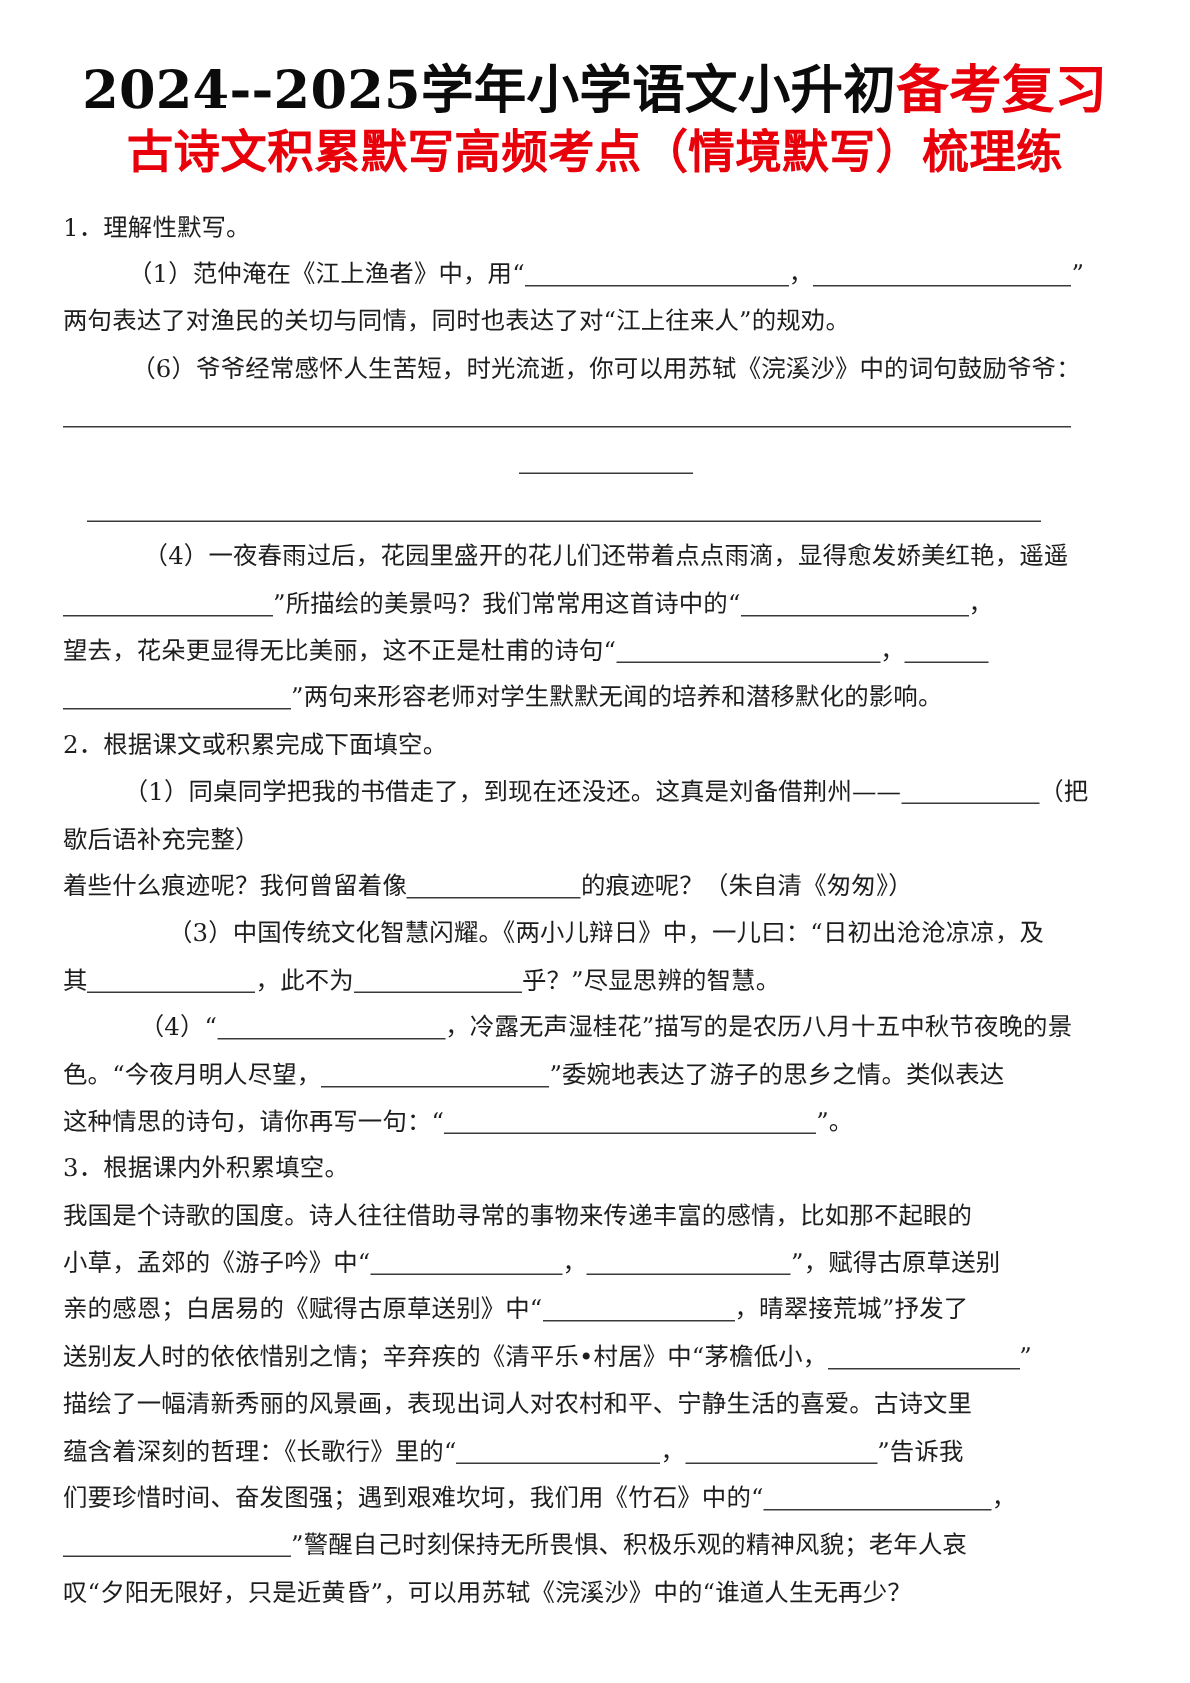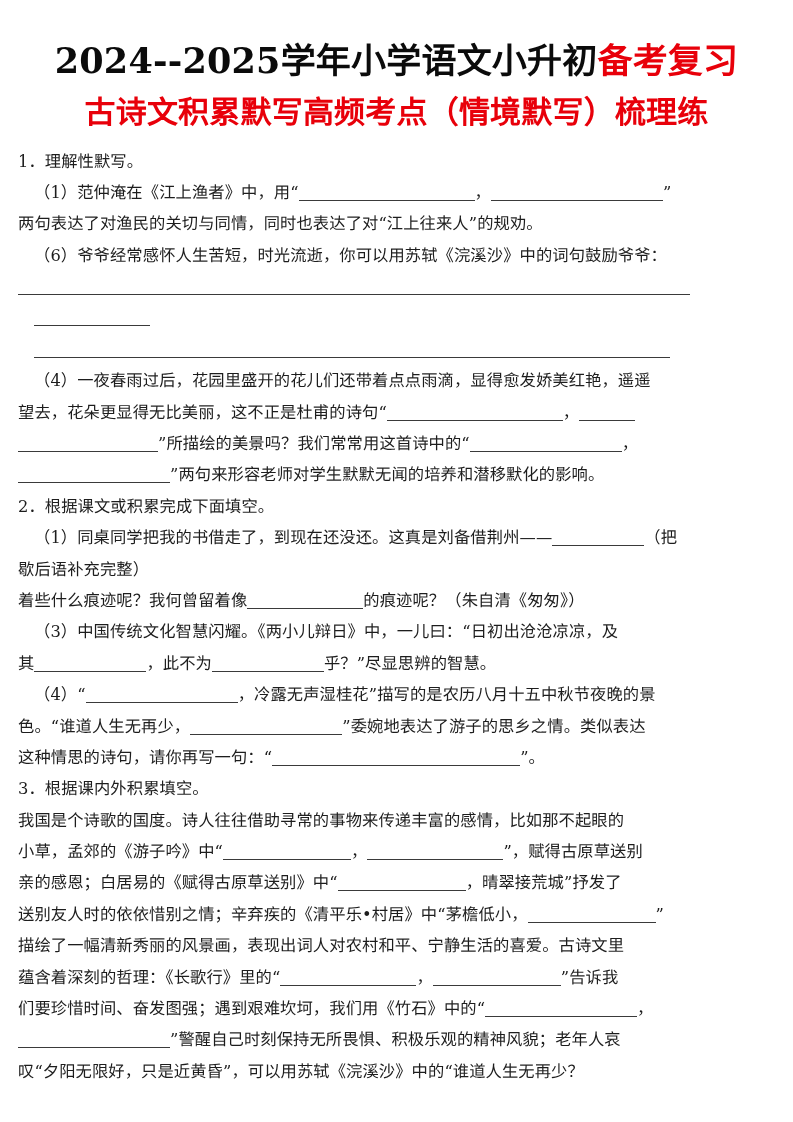--- a/index.html
+++ b/index.html
@@ -29,43 +29,43 @@
     text-align: center;
   }
   .title-line {
     font-weight: bold;
     line-height: 1.22;
     letter-spacing: 0.2px;
     white-space: nowrap;
   }
   .title-line-1 {
     font-size: 35px;
-    margin-bottom: 11px;
+    margin-bottom: 1px;
   }
   .title-line-2 {
     font-size: 31px;
   }
   .t-black { color: #0b0b0b; }
   .t-red   { color: #e8000a; }
 
   
   .body-area {
     margin-top: 14px;
-    padding: 0 43px 0 18px;
+    padding: 0 43px 0 42px;
   }
   .ln {
     font-size: 16.3px;
     line-height: 31.4px;
     height: 31.4px;
     white-space: nowrap;
     letter-spacing: 0.1px;
     color: #1d1d1d;
     position: relative;
   }
-  .ln.indent { padding-left: 16px; }
+  .ln.indent { padding-left: 16px; text-align: center; }
 
   
   .tx { display: inline; }
 
   
   .bl {
     display: inline-block;
     border-bottom: 1.3px solid #3a3a3a;
     vertical-align: -3px;
     height: 17px;
@@ -103,31 +103,31 @@
       <div class="ln"><span class="tx">两句表达了对渔民的关切与同情，同时也表达了对“江上往来人”的规劝。</span></div>
       <div class="ln indent"><span class="tx">（6）爷爷经常感怀人生苦短，时光流逝，你可以用苏轼《浣溪沙》中的词句鼓励爷爷：</span></div>
       <div class="rule-row">
         <span class="rule" style="width: 672px; left: 0px;"></span>
       </div>
       <div class="ln indent"><span class="bl" style="width: 116px;"></span></div>
       <div class="rule-row">
         <span class="rule" style="width: 636px; left: 16px;"></span>
       </div>
       <div class="ln indent"><span class="tx">（4）一夜春雨过后，花园里盛开的花儿们还带着点点雨滴，显得愈发娇美红艳，遥遥</span></div>
+      <div class="ln"><span class="bl" style="width: 140px;"></span><span class="tx">”所描绘的美景吗？我们常常用这首诗中的“</span><span class="bl" style="width: 152px;"></span><span class="tx">，</span></div>
       <div class="ln"><span class="tx">望去，花朵更显得无比美丽，这不正是杜甫的诗句“</span><span class="bl" style="width: 176px;"></span><span class="tx">，</span><span class="bl" style="width: 56px;"></span></div>
-      <div class="ln"><span class="bl" style="width: 140px;"></span><span class="tx">”所描绘的美景吗？我们常常用这首诗中的“</span><span class="bl" style="width: 152px;"></span><span class="tx">，</span></div>
       <div class="ln"><span class="bl" style="width: 152px;"></span><span class="tx">”两句来形容老师对学生默默无闻的培养和潜移默化的影响。</span></div>
       <div class="ln"><span class="tx">2．根据课文或积累完成下面填空。</span></div>
       <div class="ln indent"><span class="tx">（1）同桌同学把我的书借走了，到现在还没还。这真是刘备借荆州——</span><span class="bl" style="width: 92px;"></span><span class="tx">（把</span></div>
       <div class="ln"><span class="tx">歇后语补充完整）</span></div>
       <div class="ln"><span class="tx">着些什么痕迹呢？我何曾留着像</span><span class="bl" style="width: 116px;"></span><span class="tx">的痕迹呢？（朱自清《匆匆》）</span></div>
       <div class="ln indent"><span class="tx">（3）中国传统文化智慧闪耀。《两小儿辩日》中，一儿曰：“日初出沧沧凉凉，及</span></div>
       <div class="ln"><span class="tx">其</span><span class="bl" style="width: 112px;"></span><span class="tx">，此不为</span><span class="bl" style="width: 112px;"></span><span class="tx">乎？”尽显思辨的智慧。</span></div>
       <div class="ln indent"><span class="tx">（4）“</span><span class="bl" style="width: 152px;"></span><span class="tx">，冷露无声湿桂花”描写的是农历八月十五中秋节夜晚的景</span></div>
-      <div class="ln"><span class="tx">色。“谁道人生无再少，</span><span class="bl" style="width: 152px;"></span><span class="tx">”委婉地表达了游子的思乡之情。类似表达</span></div>
+      <div class="ln"><span class="tx">色。“今夜月明人尽望，</span><span class="bl" style="width: 152px;"></span><span class="tx">”委婉地表达了游子的思乡之情。类似表达</span></div>
       <div class="ln"><span class="tx">这种情思的诗句，请你再写一句：“</span><span class="bl" style="width: 248px;"></span><span class="tx">”。</span></div>
       <div class="ln"><span class="tx">3．根据课内外积累填空。</span></div>
       <div class="ln"><span class="tx">我国是个诗歌的国度。诗人往往借助寻常的事物来传递丰富的感情，比如那不起眼的</span></div>
       <div class="ln"><span class="tx">小草，孟郊的《游子吟》中“</span><span class="bl" style="width: 128px;"></span><span class="tx">，</span><span class="bl" style="width: 136px;"></span><span class="tx">”，赋得古原草送别</span></div>
       <div class="ln"><span class="tx">亲的感恩；白居易的《赋得古原草送别》中“</span><span class="bl" style="width: 128px;"></span><span class="tx">，晴翠接荒城”抒发了</span></div>
       <div class="ln"><span class="tx">送别友人时的依依惜别之情；辛弃疾的《清平乐•村居》中“茅檐低小，</span><span class="bl" style="width: 128px;"></span><span class="tx">”</span></div>
       <div class="ln"><span class="tx">描绘了一幅清新秀丽的风景画，表现出词人对农村和平、宁静生活的喜爱。古诗文里</span></div>
       <div class="ln"><span class="tx">蕴含着深刻的哲理：《长歌行》里的“</span><span class="bl" style="width: 136px;"></span><span class="tx">，</span><span class="bl" style="width: 128px;"></span><span class="tx">”告诉我</span></div>
       <div class="ln"><span class="tx">们要珍惜时间、奋发图强；遇到艰难坎坷，我们用《竹石》中的“</span><span class="bl" style="width: 152px;"></span><span class="tx">，</span></div>
       <div class="ln"><span class="bl" style="width: 152px;"></span><span class="tx">”警醒自己时刻保持无所畏惧、积极乐观的精神风貌；老年人哀</span></div>

